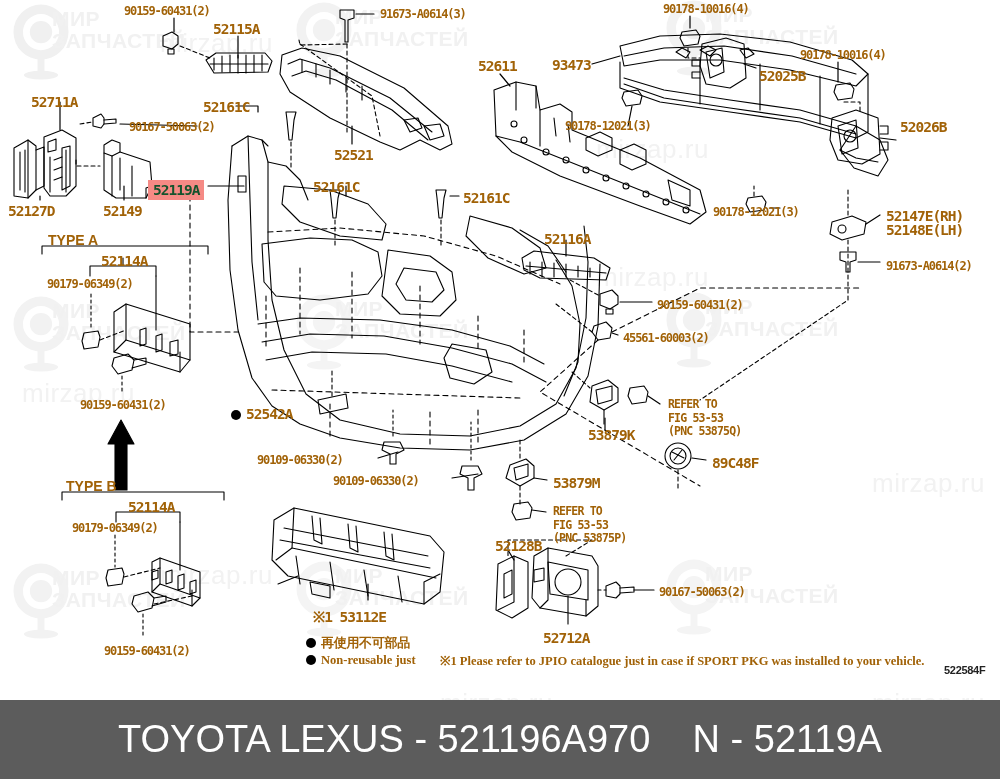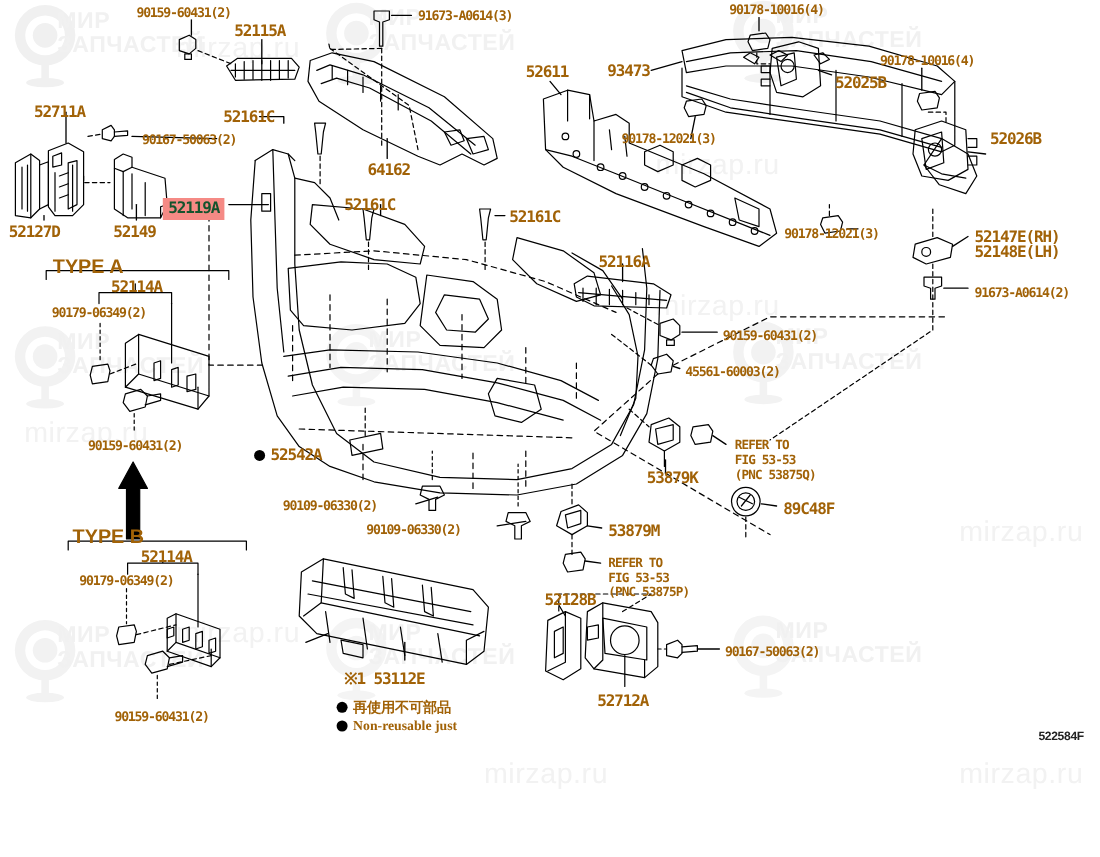--- a/index.html
+++ b/index.html
@@ -31,21 +31,21 @@
     position:absolute;white-space:nowrap;color:#a16207;
     font-family:"Liberation Sans",sans-serif;
     font-weight:bold;font-size:13.5px;letter-spacing:-0.3px;
   }
   .lbl.mono{font-family:"DejaVu Sans Mono",monospace;font-size:12px;letter-spacing:-1.1px;}
   .lbl.part{font-family:"DejaVu Sans Mono",monospace;font-size:14.5px;letter-spacing:-1px;}
   .lbl.refer{
     font-family:"DejaVu Sans Mono",monospace;font-size:11.5px;
     letter-spacing:-0.8px;line-height:1.18;white-space:pre;
   }
-  .lbl.type{font-family:"Liberation Sans",sans-serif;font-size:18px;font-weight:bold;letter-spacing:0;}
+  .lbl.type{font-family:"Liberation Sans",sans-serif;font-size:14px;font-weight:bold;letter-spacing:0;}
   .lbl.hl{
     background:#f58a85;color:#14532d;padding:2px 5px 2px 5px;
     font-family:"DejaVu Sans Mono",monospace;font-size:14.5px;letter-spacing:-1px;
   }
   .lbl.note{
     font-family:"Liberation Serif",serif;font-weight:bold;font-size:12.5px;letter-spacing:0;
   }
   .lbl.jp{font-family:"DejaVu Sans",sans-serif;font-weight:bold;font-size:13px;}
   .lbl.figcode{font-family:"Liberation Sans",sans-serif;font-weight:bold;font-size:11px;color:#222;}
   .bullet{
@@ -551,21 +551,21 @@
     <div class="lbl mono" style="left:663px;top:2px;">90178-10016(4)</div>
     <div class="lbl part" style="left:478px;top:58px;">52611</div>
     <div class="lbl part" style="left:552px;top:57px;">93473</div>
     <div class="lbl part" style="left:759px;top:68px;">52025B</div>
     <div class="lbl mono" style="left:800px;top:48px;">90178-10016(4)</div>
     <div class="lbl part" style="left:31px;top:94px;">52711A</div>
     <div class="lbl part" style="left:203px;top:99px;">52161C</div>
     <div class="lbl mono" style="left:129px;top:120px;">90167-50063(2)</div>
     <div class="lbl mono" style="left:565px;top:119px;">90178-12021(3)</div>
     <div class="lbl part" style="left:900px;top:119px;">52026B</div>
-    <div class="lbl part" style="left:334px;top:147px;">64162</div>
+    <div class="lbl part" style="left:334px;top:147px;">52521</div>
     <div class="lbl hl" style="left:148px;top:180px;">52119A</div>
     <div class="lbl part" style="left:313px;top:179px;">52161C</div>
     <div class="lbl part" style="left:463px;top:190px;">52161C</div>
     <div class="lbl part" style="left:8px;top:203px;">52127D</div>
     <div class="lbl part" style="left:103px;top:203px;">52149</div>
     <div class="lbl mono" style="left:713px;top:205px;">90178-12021(3)</div>
     <div class="lbl part" style="left:886px;top:208px;">52147E(RH)</div>
     <div class="lbl part" style="left:886px;top:222px;">52148E(LH)</div>
     <div class="lbl part" style="left:544px;top:231px;">52116A</div>
     <div class="lbl mono" style="left:886px;top:259px;">91673-A0614(2)</div>
@@ -592,18 +592,22 @@
 (PNC 53875Q)</div>
     <div class="lbl refer" style="left:553px;top:505px;">REFER TO
 FIG 53-53
 (PNC 53875P)</div>
 
     <div class="lbl type" style="left:48px;top:232px;">TYPE A</div>
     <div class="lbl type" style="left:66px;top:478px;">TYPE B</div>
 
     <div class="lbl jp" style="left:306px;top:634px;"><span class="bullet"></span><span>再使用不可部品</span></div>
     <div class="lbl note" style="left:306px;top:653px;"><span class="bullet"></span><span>Non-reusable just</span></div>
+    <div class="lbl note" style="left:440px;top:652px;">※1 Please refer to JPIO catalogue just in case if SPORT PKG was installed to your vehicle.</div>
 
     <div class="lbl figcode" style="left:944px;top:664px;">522584F</div>
   </div>
 
+  <div id="footer">
+    <div class="ftxt">TOYOTA LEXUS - 521196A970    N - 52119A</div>
+  </div>
 
 </div>
 
 </body></html>

